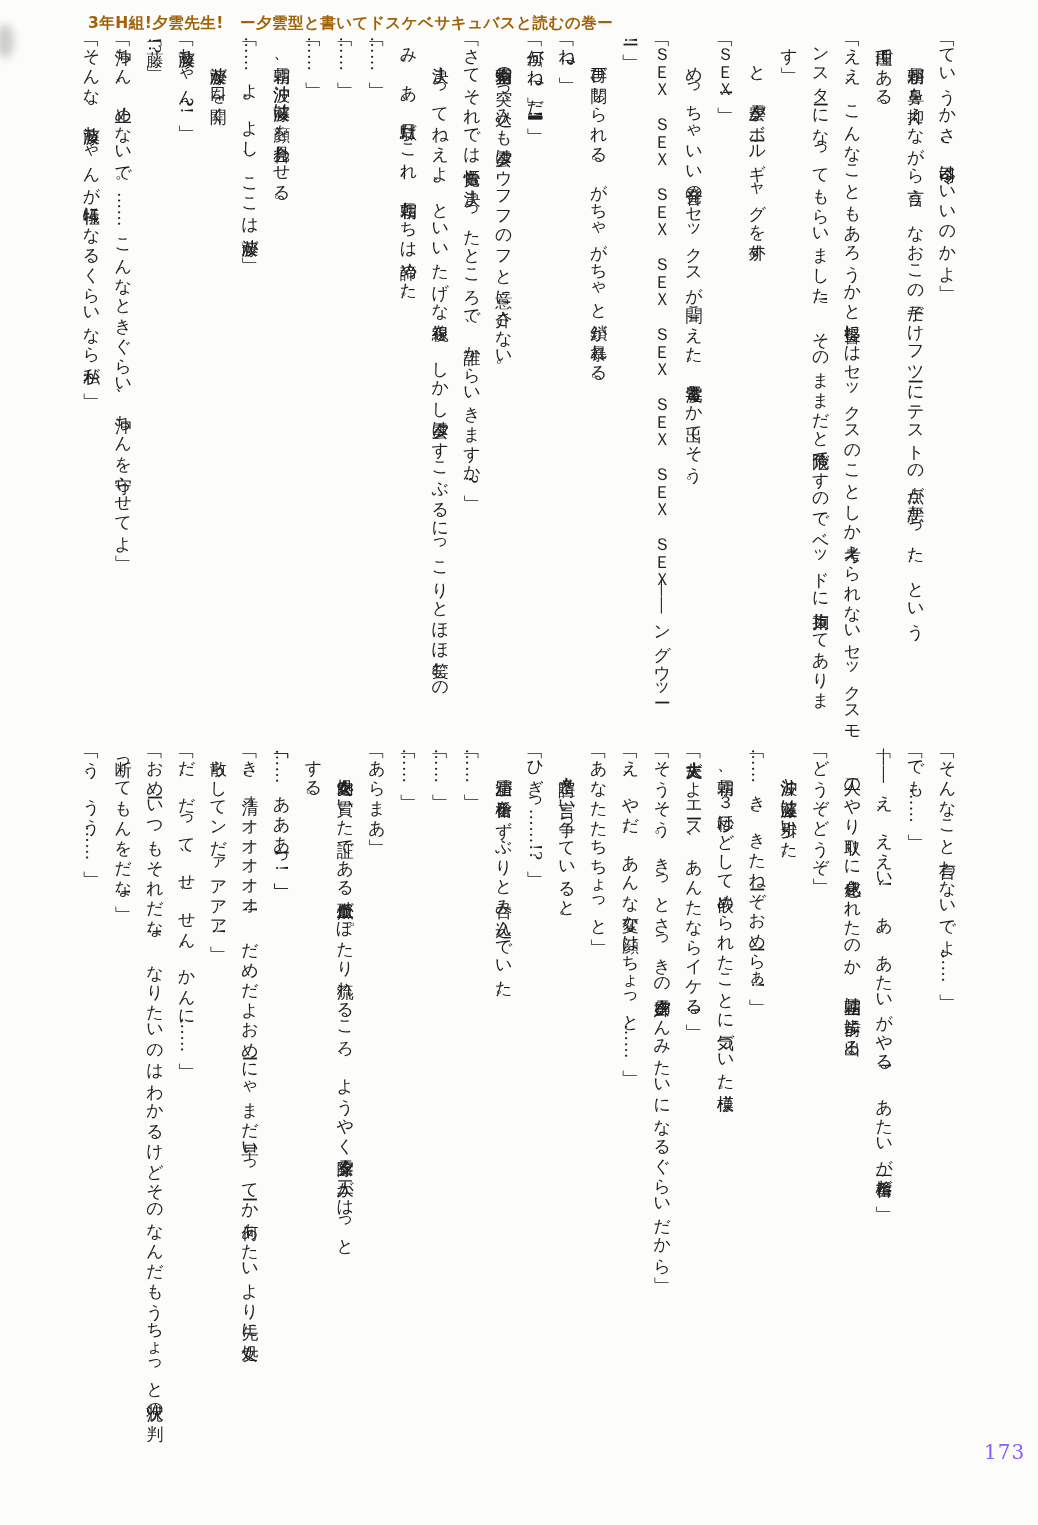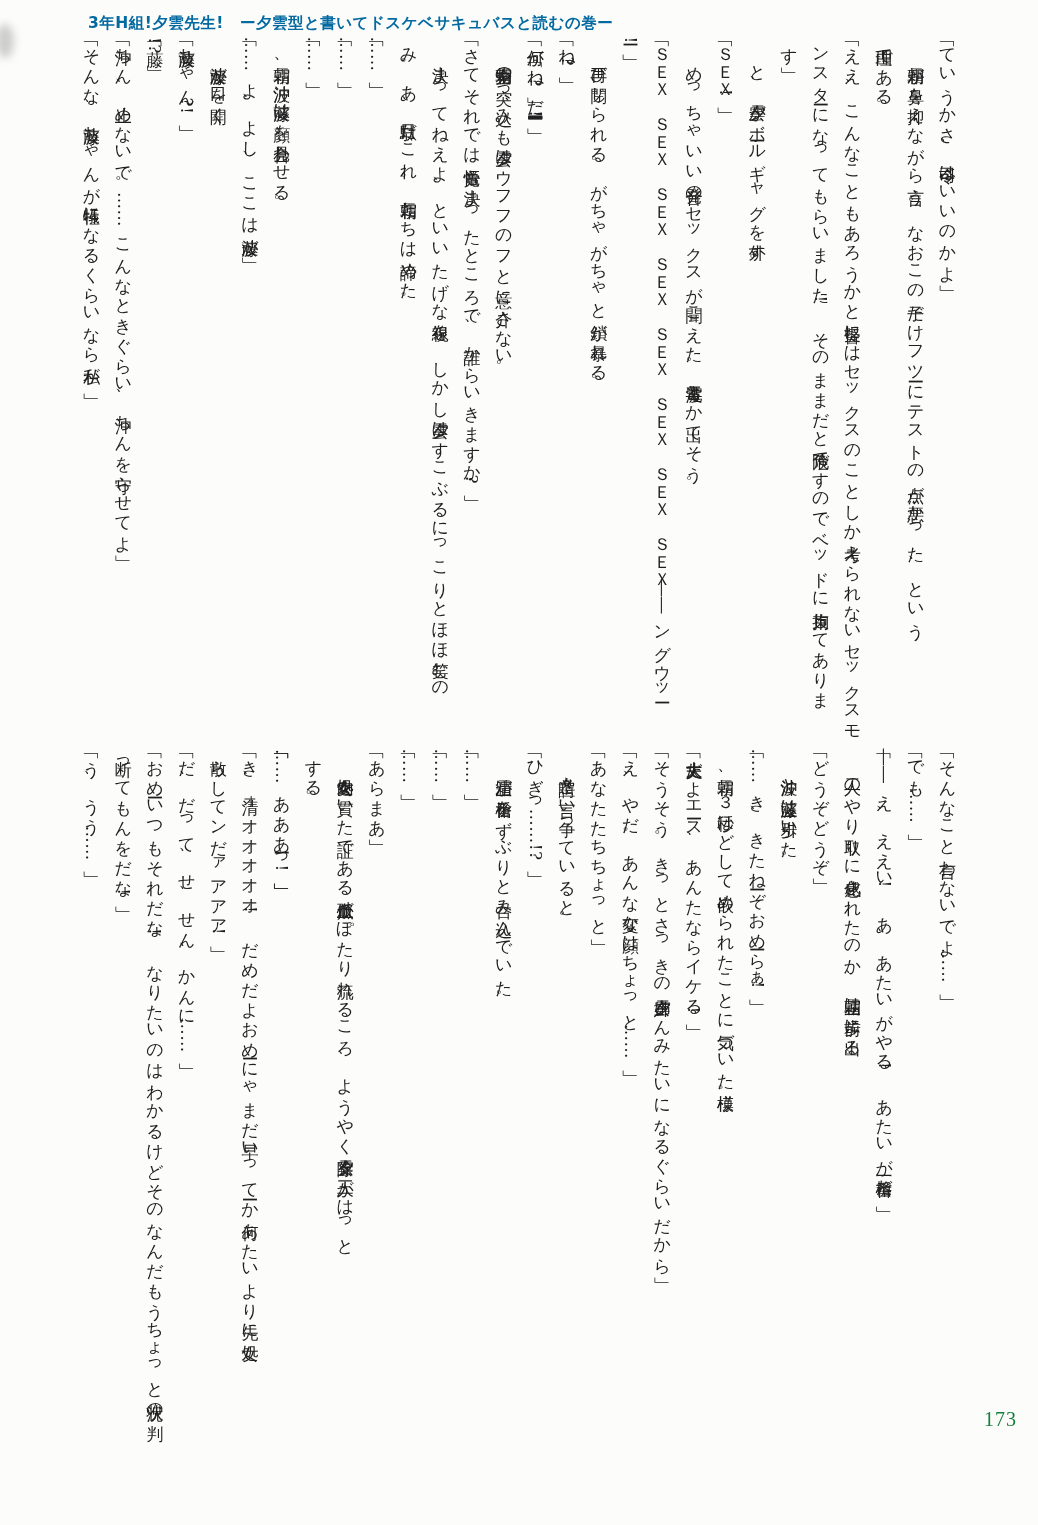--- a/index.html
+++ b/index.html
@@ -12,46 +12,45 @@
     overflow: hidden;
   }
   .page { position: absolute; inset: 0; }
   .header-title {
     position: absolute;
     left: 88px; top: 13px;
     font-family: "DejaVu Sans", "Liberation Sans", sans-serif;
     font-size: 15.5px;
     font-weight: 700;
     letter-spacing: 0.5px;
-    color: #0369a1;
+    color: #a16207;
     white-space: nowrap;
     text-align: center;
   }
   .vtext {
     position: absolute;
     right: 75px;
     writing-mode: vertical-rl;
     text-orientation: mixed;
     font-size: 17px;
     line-height: 31.7px;
     letter-spacing: 0.5px;
     height: 706px;
     white-space: nowrap;
   }
   .vtext-top { top: 36px; }
   .vtext-bottom { top: 748px; }
   .vtext p { margin: 0; padding: 0; }
   .vtext p.indent { text-indent: 17.5px; }
   .page-number {
     position: absolute;
-    left: 984px; top: 1408px;
+    left: 984px; top: 1440px;
     font-size: 20px;
     letter-spacing: 1px;
-    color: #15803d;
-    font-family: Liberation Serif, serif;
+    color: #8b5cf6;
   }
   .scan-smudge {
     position: absolute;
     left: -4px; top: 24px;
     width: 18px; height: 34px;
     background: #b8b8b4;
     border-radius: 50%;
     filter: blur(4px);
     opacity: 0.7;
   }

